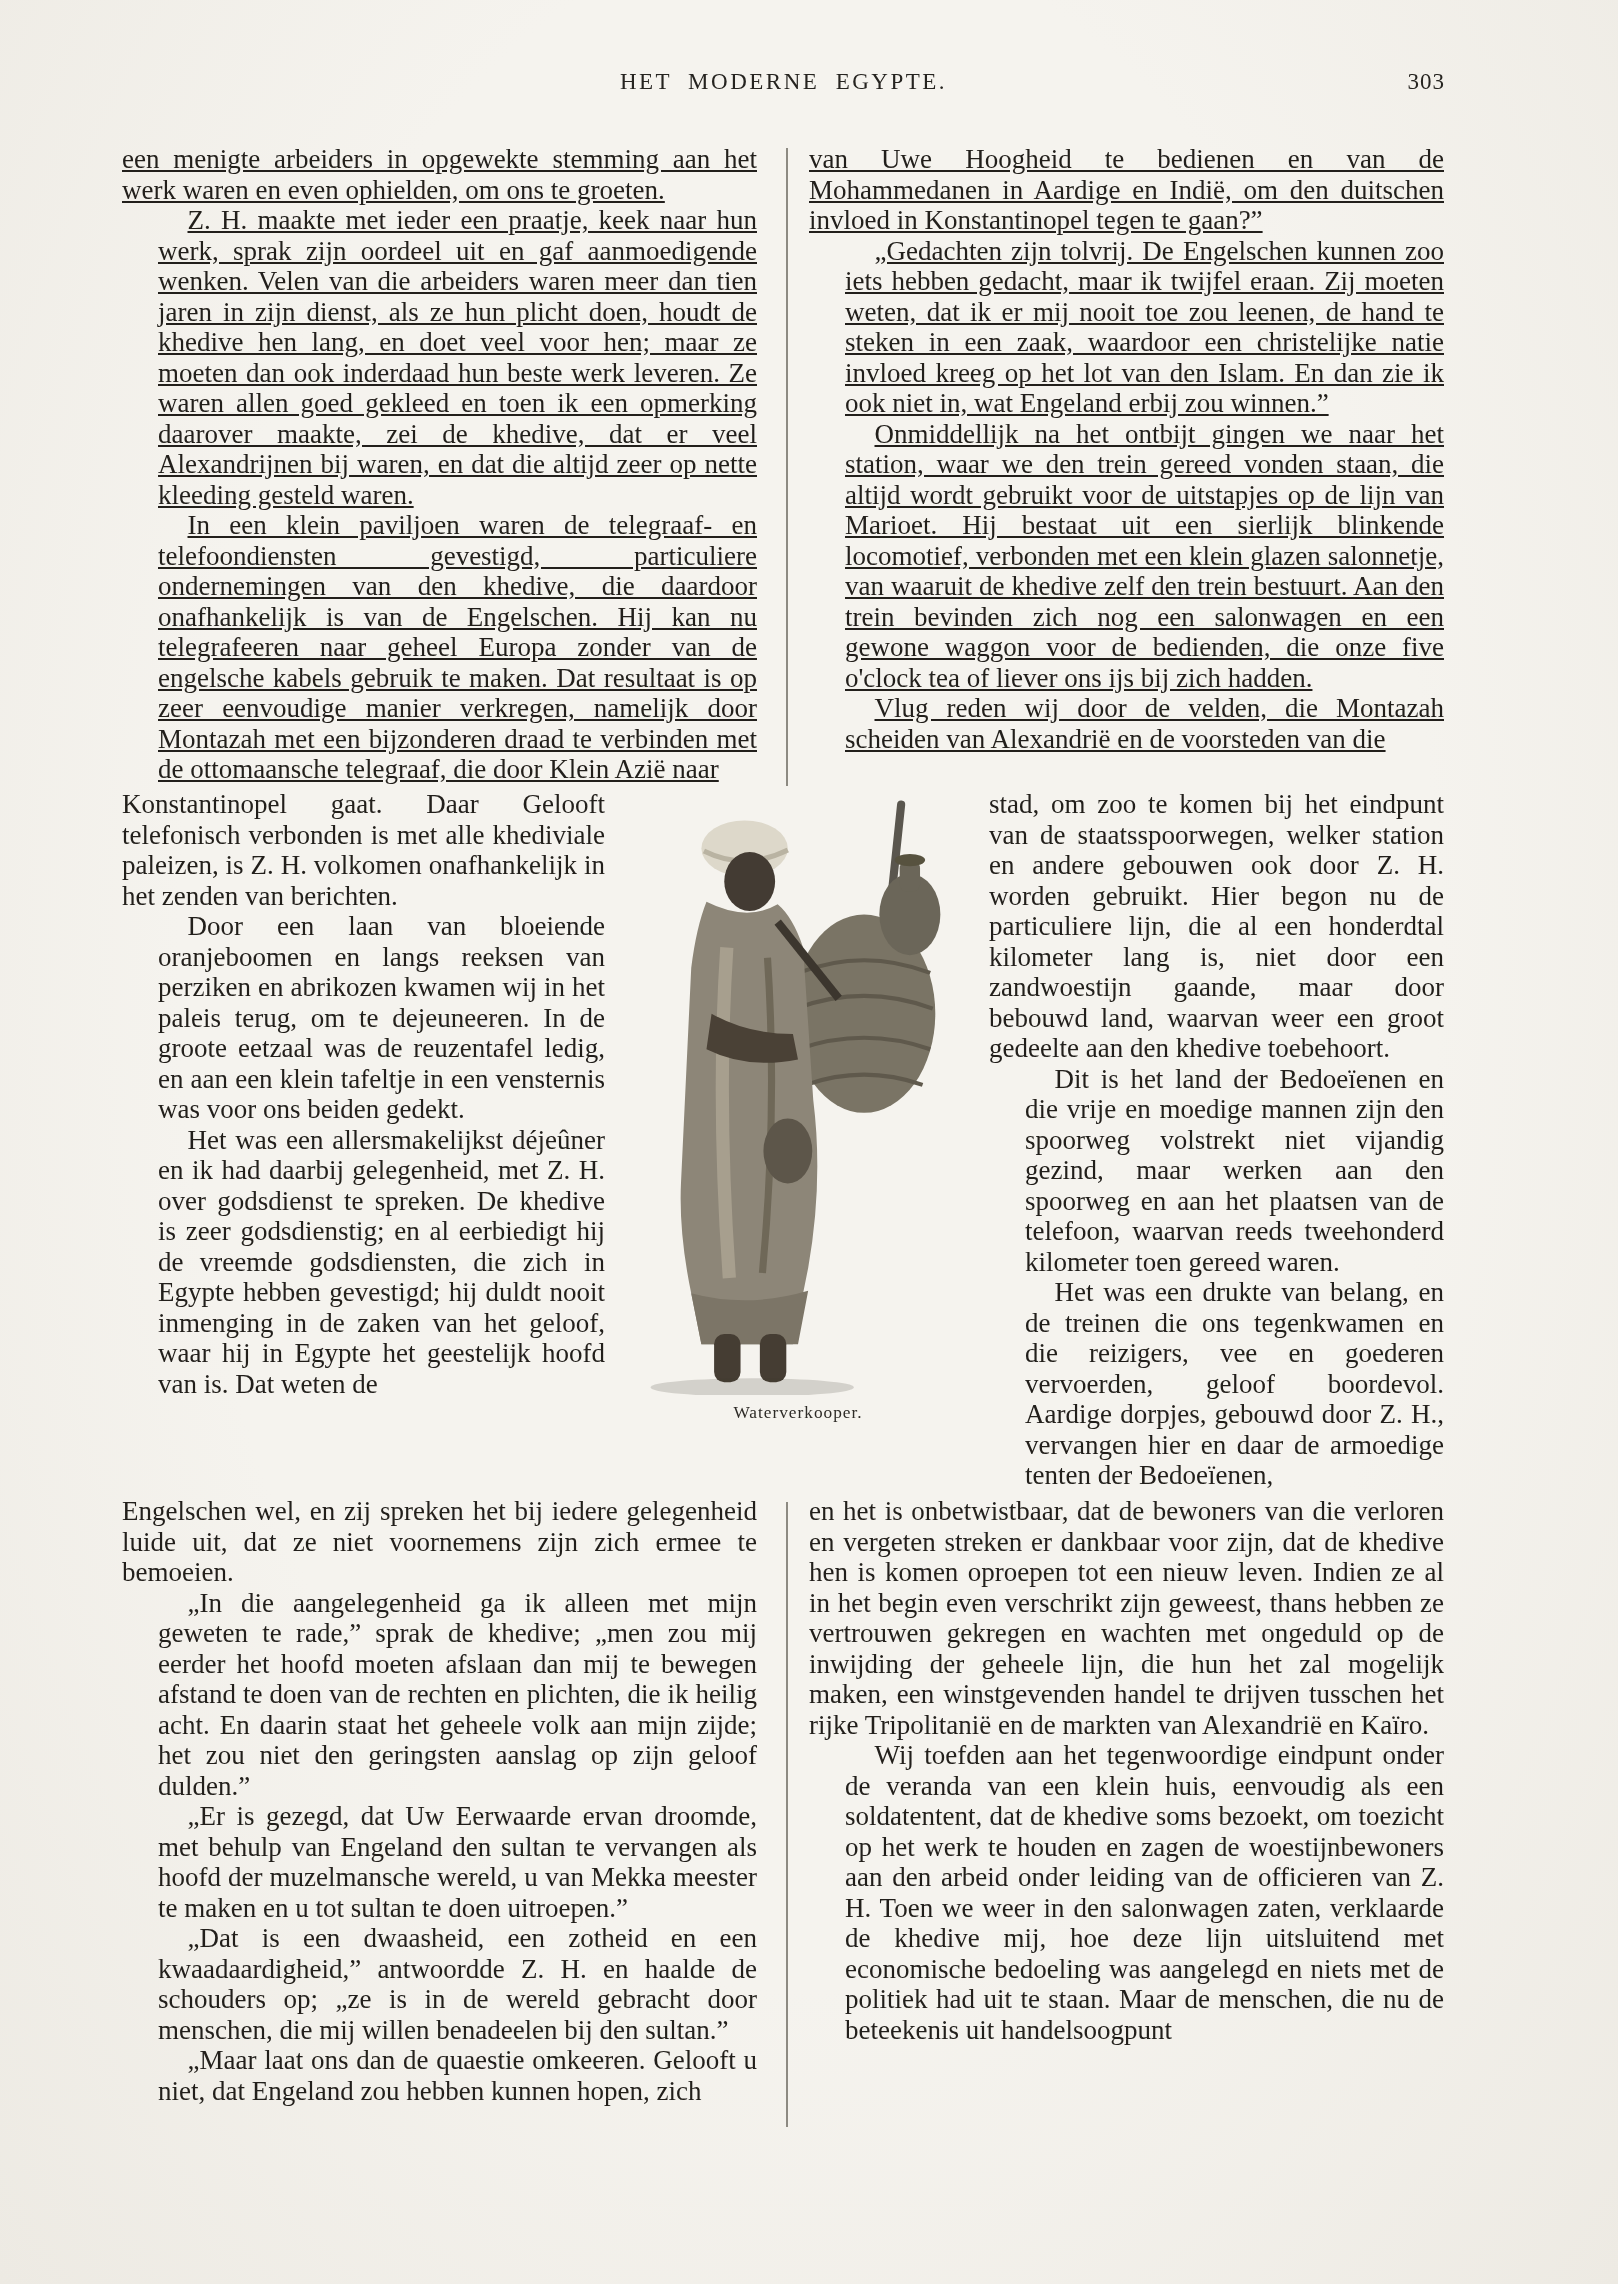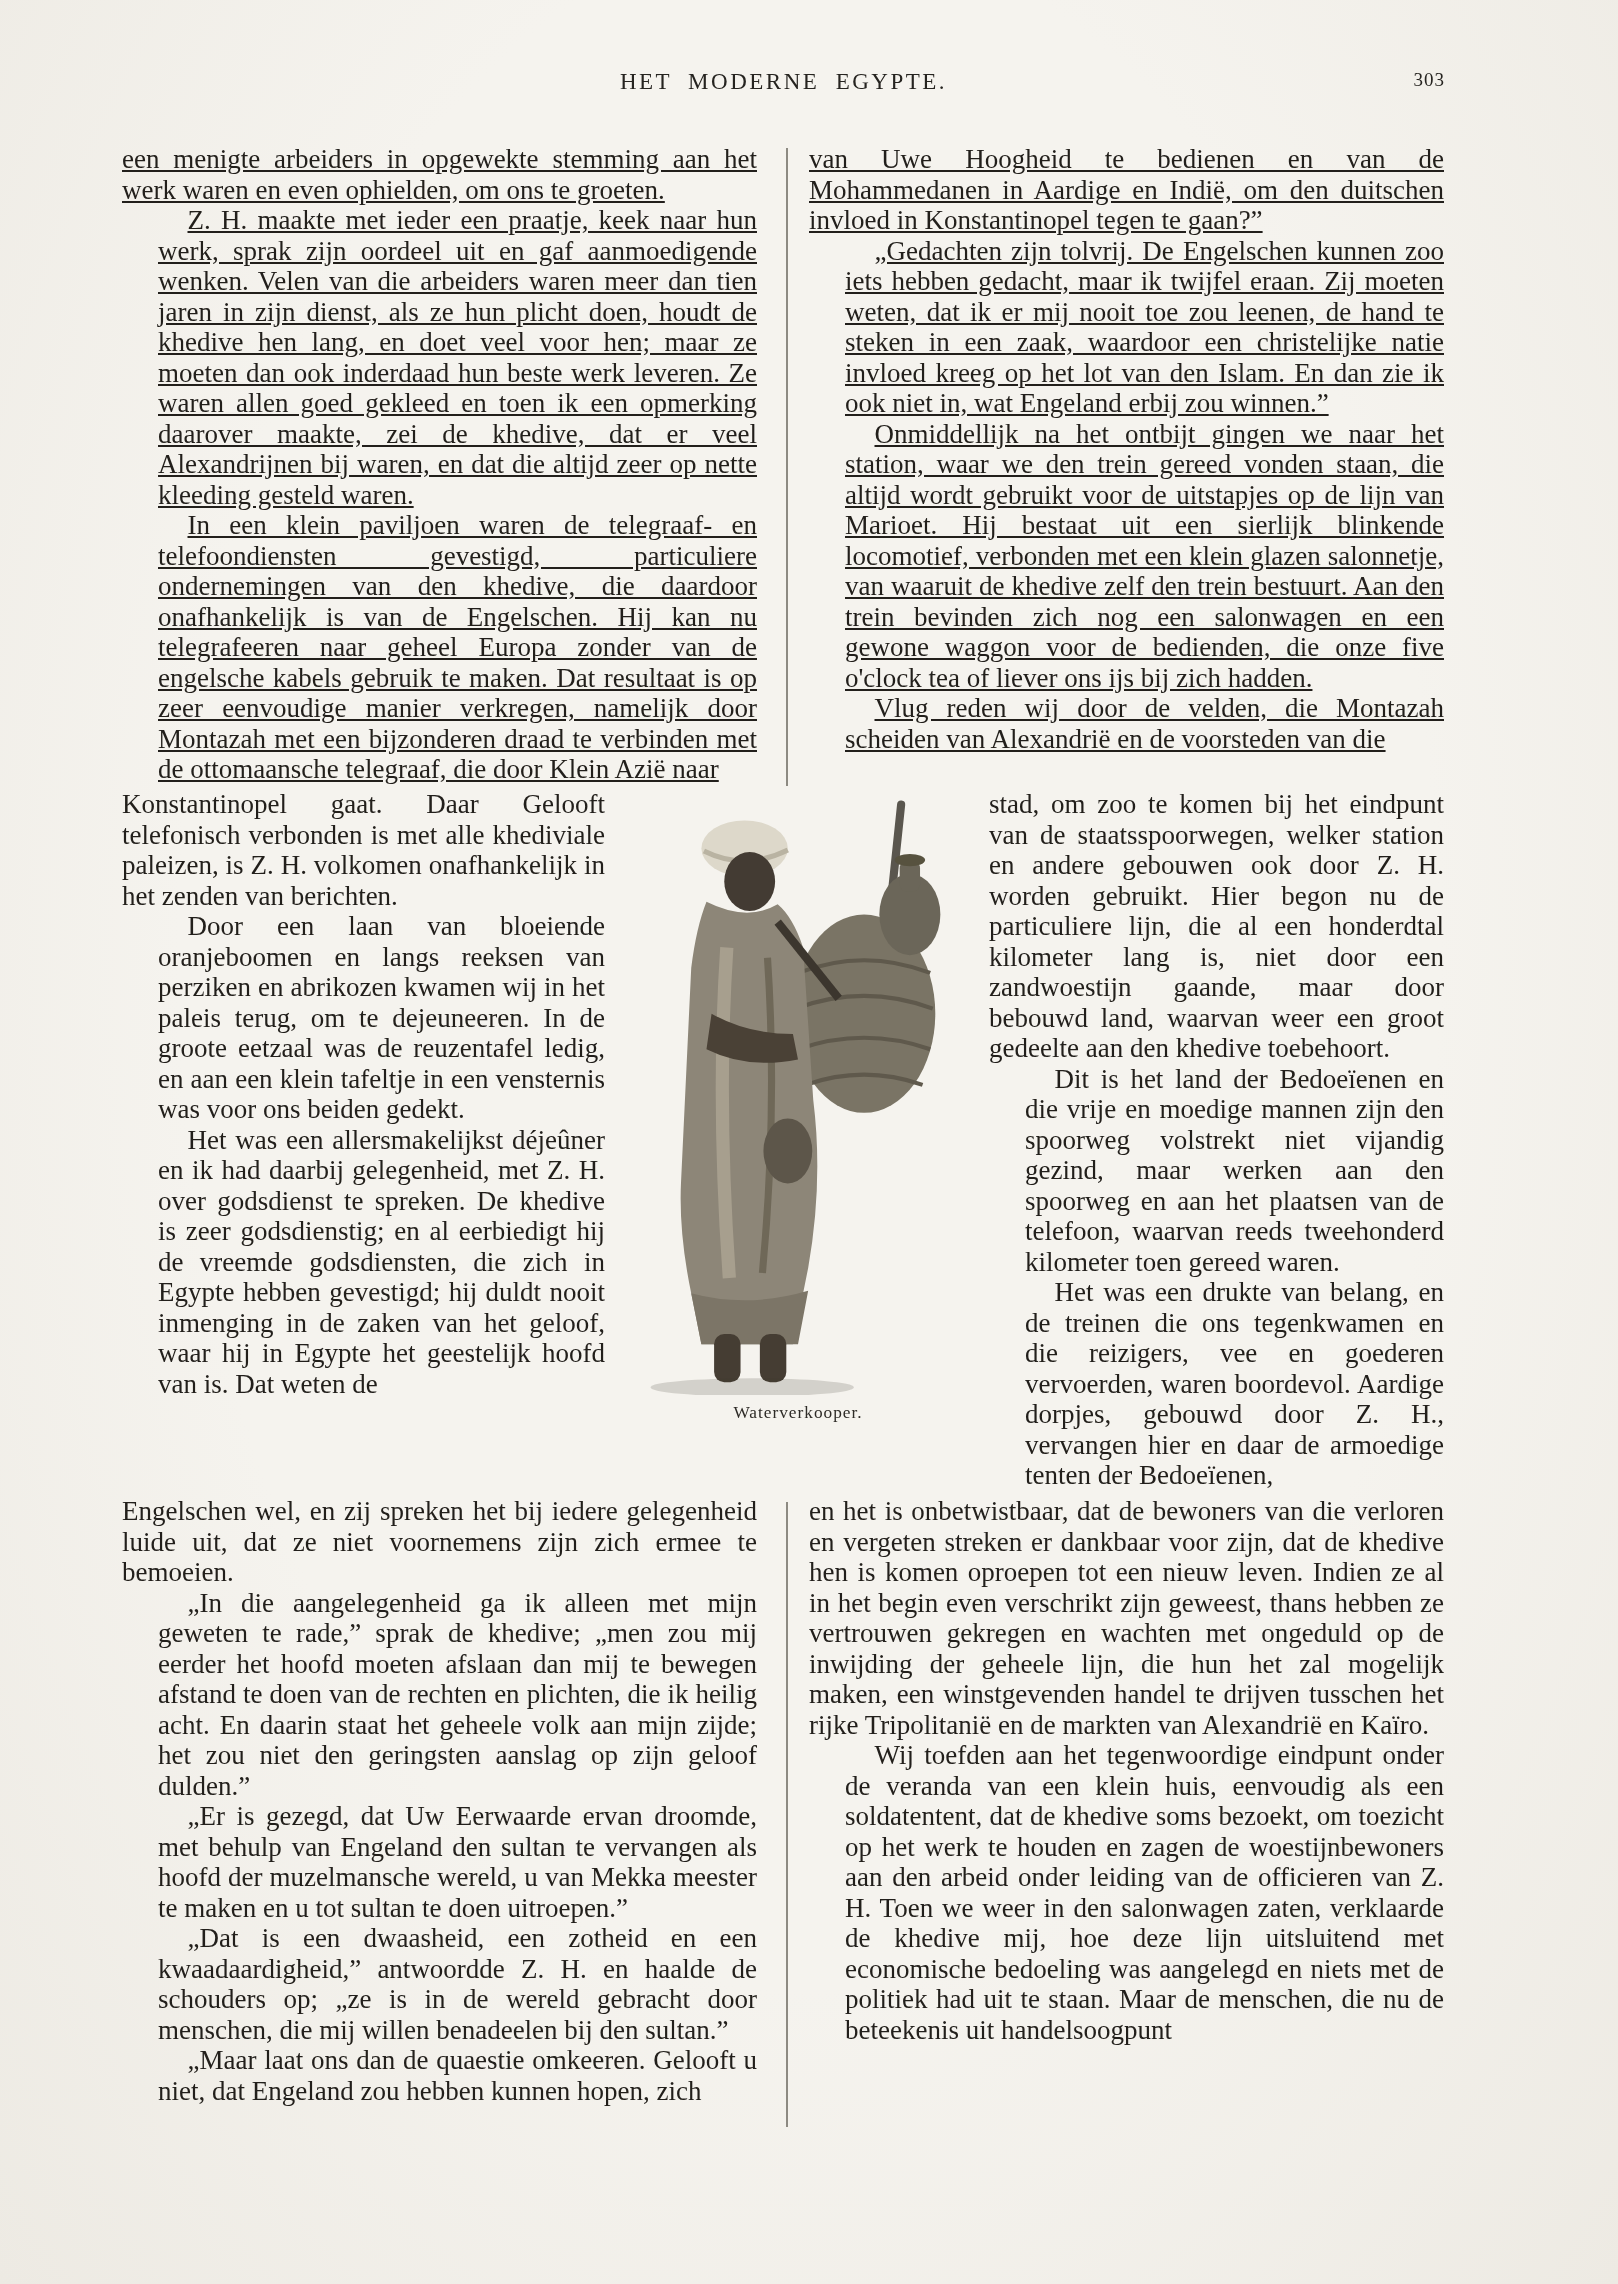--- a/index.html
+++ b/index.html
@@ -28,21 +28,21 @@
     left: 0; right: 0;
     text-align: center;
     font-size: 23px;
     letter-spacing: 2.5px;
     word-spacing: 8.1px;
     color: #262420;
   }
   .page-number {
     position: absolute;
     right: 0; top: 0;
-    font-size: 19px;
+    font-size: 23px;
     letter-spacing: 1px;
     color: #262420;
   }
   .col {
     position: absolute;
     top: 144px;
     width: 635px;
     font-size: 27px;
     line-height: 30.5px;
     text-align: justify;
@@ -115,21 +115,21 @@
   <section class="col col-right">
     <div class="seg seg-top">
       <p class="para">van Uwe Hoogheid te bedienen en van de Mohammedanen in Aardige en Indië, om den duitschen invloed in Konstantinopel tegen te gaan?”</p>
       <p class="para ind">„Gedachten zijn tolvrij. De Engelschen kunnen zoo iets hebben gedacht, maar ik twijfel eraan. Zij moeten weten, dat ik er mij nooit toe zou leenen, de hand te steken in een zaak, waardoor een christelijke natie invloed kreeg op het lot van den Islam. En dan zie ik ook niet in, wat Engeland erbij zou winnen.”</p>
       <p class="para ind">Onmiddellijk na het ontbijt gingen we naar het station, waar we den trein gereed vonden staan, die altijd wordt gebruikt voor de uitstapjes op de lijn van Marioet. Hij bestaat uit een sierlijk blinkende locomotief, verbonden met een klein glazen salonnetje, van waaruit de khedive zelf den trein bestuurt. Aan den trein bevinden zich nog een salonwagen en een gewone waggon voor de bedienden, die onze five o'clock tea of liever ons ijs bij zich hadden.</p>
       <p class="para ind">Vlug reden wij door de velden, die Montazah scheiden van Alexandrië en de voorsteden van die</p>
     </div>
     <div class="seg seg-narrow narrow-right">
       <p class="para">stad, om zoo te komen bij het eindpunt van de staatsspoorwegen, welker station en andere gebouwen ook door Z. H. worden gebruikt. Hier begon nu de particuliere lijn, die al een honderdtal kilometer lang is, niet door een zandwoestijn gaande, maar door bebouwd land, waarvan weer een groot gedeelte aan den khedive toebehoort.</p>
       <p class="para ind">Dit is het land der Bedoeïenen en die vrije en moedige mannen zijn den spoorweg volstrekt niet vijandig gezind, maar werken aan den spoorweg en aan het plaatsen van de telefoon, waarvan reeds tweehonderd kilometer toen gereed waren.</p>
-      <p class="para ind">Het was een drukte van belang, en de treinen die ons tegenkwamen en die reizigers, vee en goederen vervoerden, waren boordevol. Aardige dorpjes, gebouwd door Z. H., vervangen hier en daar de armoedige tenten der Bedoeïenen,</p>
+      <p class="para ind">Het was een drukte van belang, en de treinen die ons tegenkwamen en die reizigers, vee en goederen vervoerden, geloof boordevol. Aardige dorpjes, gebouwd door Z. H., vervangen hier en daar de armoedige tenten der Bedoeïenen,</p>
     </div>
     <div class="seg">
       <p class="para">en het is onbetwistbaar, dat de bewoners van die verloren en vergeten streken er dankbaar voor zijn, dat de khedive hen is komen oproepen tot een nieuw leven. Indien ze al in het begin even verschrikt zijn geweest, thans hebben ze vertrouwen gekregen en wachten met ongeduld op de inwijding der geheele lijn, die hun het zal mogelijk maken, een winstgevenden handel te drijven tusschen het rijke Tripolitanië en de markten van Alexandrië en Kaïro.</p>
       <p class="para ind">Wij toefden aan het tegenwoordige eindpunt onder de veranda van een klein huis, eenvoudig als een soldatentent, dat de khedive soms bezoekt, om toezicht op het werk te houden en zagen de woestijnbewoners aan den arbeid onder leiding van de officieren van Z. H. Toen we weer in den salonwagen zaten, verklaarde de khedive mij, hoe deze lijn uitsluitend met economische bedoeling was aangelegd en niets met de politiek had uit te staan. Maar de menschen, die nu de beteekenis uit handelsoogpunt</p>
     </div>
   </section>
 
   <figure class="photo">
     <svg viewBox="0 0 680 1180" xmlns="http://www.w3.org/2000/svg">
 

